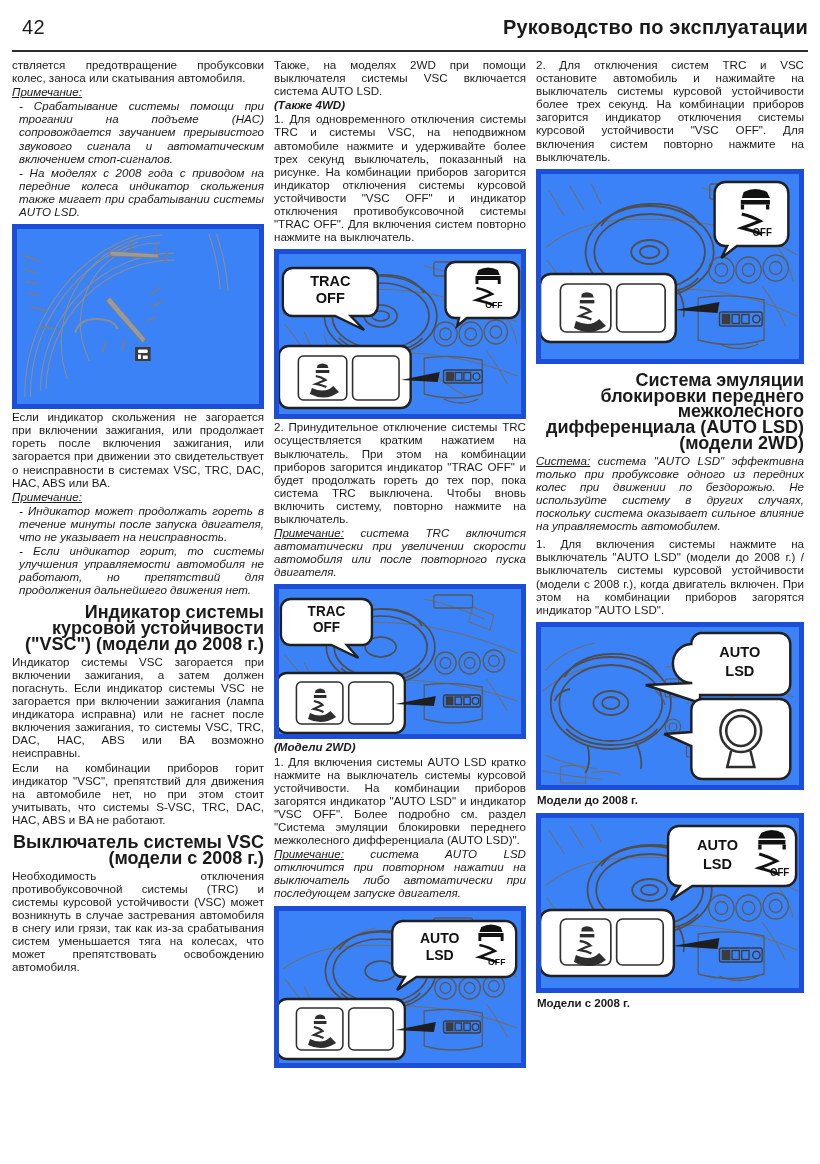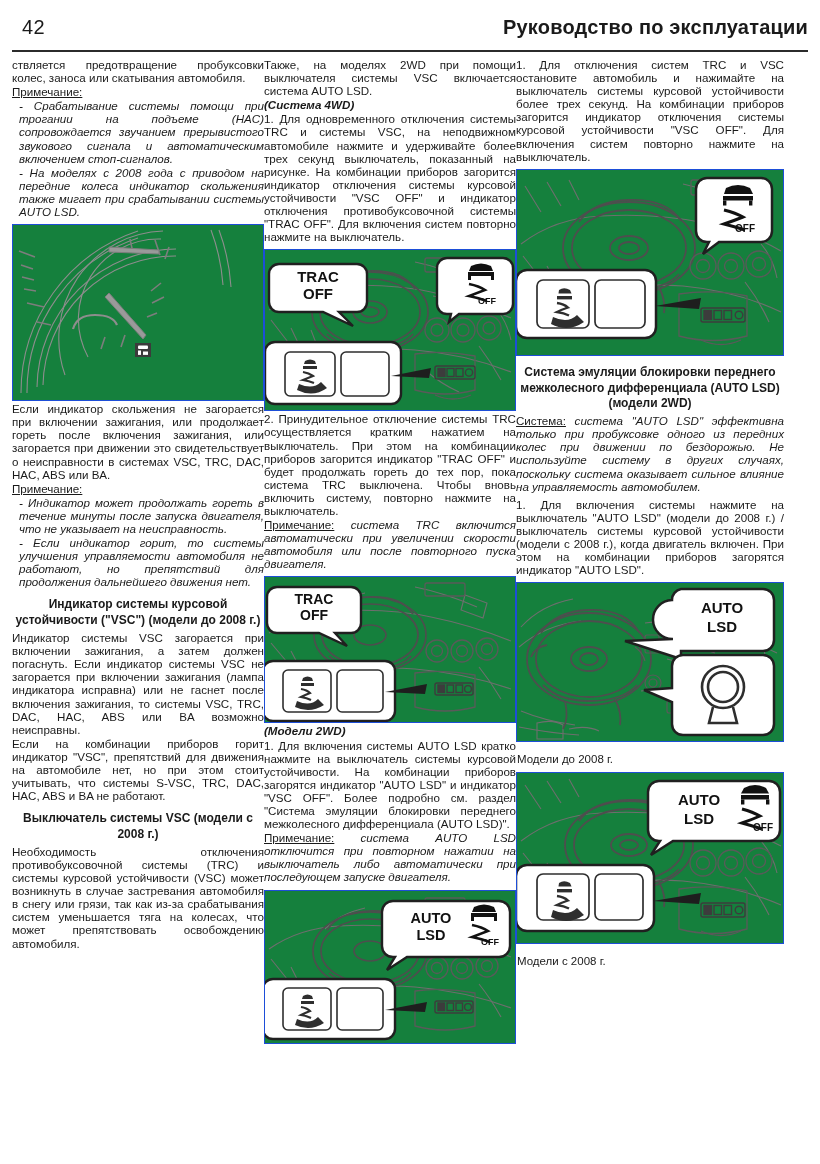--- a/index.html
+++ b/index.html
@@ -31,55 +31,56 @@
     letter-spacing:0.2px;
     padding-top:2px;
   }
   .rule{
     border-bottom:2px solid #2b2b2b;
     margin:2px 0 6px 0;
   }
   
   .cols{
     display:flex;
+    gap:10px;
     height:1094px;
   }
   .col{
     width:252px;
     position:relative;
   }
   .col.c3{width:268px;}
   p{
     margin:0 0 1px 0;
     font-size:11.6px;
     line-height:13.1px;
     text-align:justify;
     text-justify:inter-word;
     hyphens:manual;
   }
   p.last{margin-bottom:5px;}
   .ital{font-style:italic;}
-  .note-lbl{text-decoration:underline;}
+  .note-lbl{font-style:italic;text-decoration:underline;}
   .bold-ital{font-weight:700;font-style:italic;}
   h2{
-    font-size:12px;
+    font-size:18px;
     line-height:15.8px;
     font-weight:700;
     margin:9px 0 2px 0;
-    text-align:center;
+    text-align:right;
   }
   .cap{
     font-size:11.5px;
-    font-weight:400;
-    margin:11px 0 7px 1px;
+    font-weight:700;
+    margin:4px 0 7px 1px;
   }
   .fig{
-    border:1px solid #1d4ed8;
+    border:5px solid #1d4ed8;
     position:relative;
-    background:#15803d;
+    background:#3b82f6;
     margin:6px 0 1px 0;
     overflow:hidden;
   }
   .fig svg{display:block;width:100%;height:100%;}
 </style>
 </head>
 <body>
 
 <div class="page">
 
@@ -157,21 +158,21 @@
       <p>Индикатор системы VSC загорается при включении зажигания, а затем должен погаснуть. Если индикатор системы VSC не загорается при включении зажигания (лампа индикатора исправна) или не гаснет после включения зажигания, то системы VSC, TRC, DAC, HAC, ABS или BA возможно неисправны.</p>
       <p>Если на комбинации приборов горит индикатор "VSC", препятствий для движения на автомобиле нет, но при этом стоит учитывать, что системы S-VSC, TRC, DAC, HAC, ABS и BA не работают.</p>
 
       <h2>Выключатель системы VSC (модели с 2008 г.)</h2>
       <p>Необходимость отключения противобуксовочной системы (TRC) и системы курсовой устойчивости (VSC) может возникнуть в случае застревания автомобиля в снегу или грязи, так как из-за срабатывания систем уменьшается тяга на колесах, что может препятствовать освобождению автомобиля.</p>
     </div>
 
     <div class="col c2">
 
       <p>Также, на моделях 2WD при помощи выключателя системы VSC включается система AUTO LSD.</p>
-      <p class="bold-ital">(Система 4WD)</p>
+      <p class="bold-ital">(Также 4WD)</p>
       <p class="last">1. Для одновременного отключения системы TRC и системы VSC, на неподвижном автомобиле нажмите и удерживайте более трех секунд выключатель, показанный на рисунке. На комбинации приборов загорится индикатор отключения системы курсовой устойчивости "VSC OFF" и индикатор отключения противобуксовочной системы "TRAC OFF". Для включения систем повторно нажмите на выключатель.</p>
 
       <div class="fig" style="height:160px">
         <svg viewBox="0 0 250 160" preserveAspectRatio="none" aria-hidden="true">
           <g fill="none" stroke="#6e6e6e" stroke-width="1.1">
 
             <path d="M4 60 q 30 -22 70 -24 q 50 -3 92 6 q 40 8 80 26"></path>
             <path d="M150 12 q 30 6 62 22"></path>
             <path d="M60 108 q 40 -12 90 -8 q 50 4 96 22"></path>
             <path d="M6 70 q 14 18 26 34 q 10 14 16 34"></path>
@@ -388,21 +389,21 @@
               <path d="M32 128 q 13 6 21 -2 l 6 6 q -14 9 -29 2 z"></path>
             </g>
             <path d="M120 119 l 42 -8 l -2 10 z" fill="#1e1e1e"></path>
           </g>
         </svg>
       </div>
     </div>
 
     <div class="col c3">
 
-      <p class="last">1. Для отключения систем TRC и VSC остановите автомобиль и нажимайте на выключатель системы курсовой устойчивости более трех секунд. На комбинации приборов загорится индикатор отключения системы курсовой устойчивости "VSC OFF". Для включения систем повторно нажмите на выключатель.</p>
+      <p class="last">2. Для отключения систем TRC и VSC остановите автомобиль и нажимайте на выключатель системы курсовой устойчивости более трех секунд. На комбинации приборов загорится индикатор отключения системы курсовой устойчивости "VSC OFF". Для включения систем повторно нажмите на выключатель.</p>
 
       <div class="fig" style="height:185px">
         <svg viewBox="0 0 266 185" preserveAspectRatio="none" aria-hidden="true">
           <g fill="none" stroke="#6e6e6e" stroke-width="1.1">
             <path d="M4 74 q 34 -26 80 -28 q 56 -3 104 7 q 44 9 76 28"></path>
             <path d="M166 14 q 34 7 70 26"></path>
             <path d="M64 126 q 46 -14 102 -10 q 54 5 98 26"></path>
             <path d="M6 86 q 16 20 30 40 q 12 16 18 38"></path>
             <path d="M30 96 q 12 22 20 46"></path>
             <path d="M52 100 q 9 22 16 44"></path>

